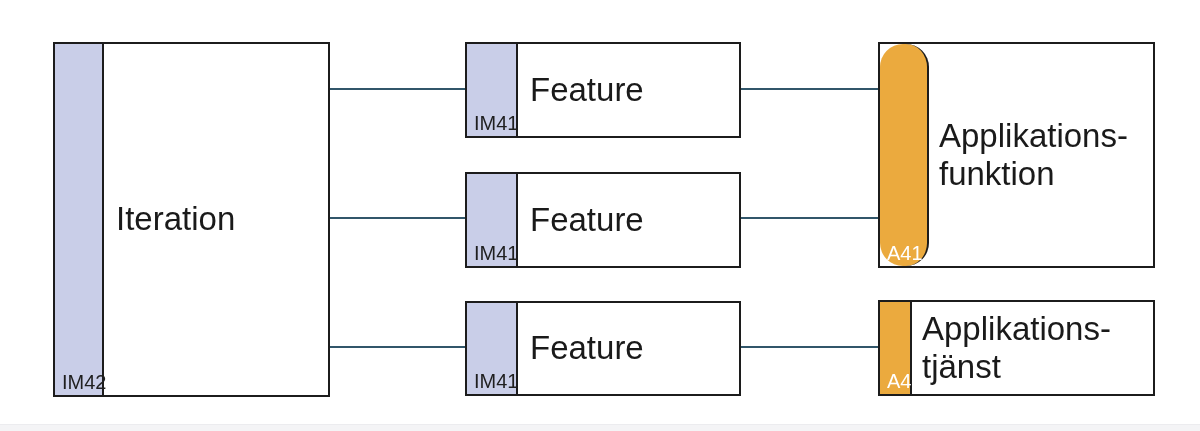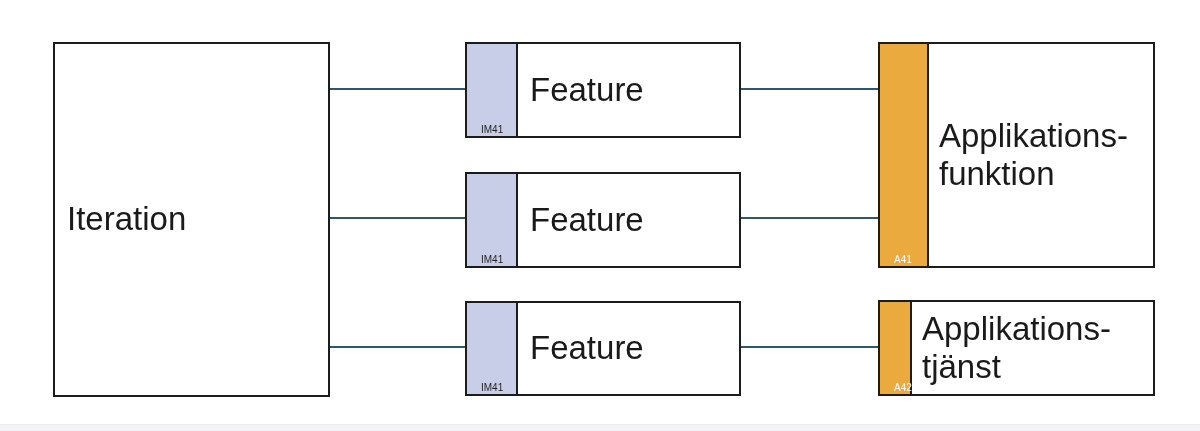--- a/index.html
+++ b/index.html
@@ -25,23 +25,23 @@
   .tab {
     position: relative;
     flex: 0 0 auto;
     box-sizing: border-box;
     border-right: 2px solid #1c1c1c;
   }
   .tab-lavender { background: #c9cee8; }
   .tab-orange   { background: #ebaa3e; }
   .tag {
     position: absolute;
-    left: 14px;
+    left: 7px;
     bottom: 1px;
-    font-size: 10px;
+    font-size: 20px;
     letter-spacing: 0px;
   }
   .tag-dark  { color: #1f1f1f; }
   .tag-light { color: #ffffff; }
   .body {
     flex: 1 1 auto;
     display: flex;
     align-items: center;
     padding-left: 12px;
     box-sizing: border-box;
@@ -76,20 +76,23 @@
 
   <div class="connector" style="left:330px; top:88px;  width:135px;"></div>
   <div class="connector" style="left:330px; top:217px; width:135px;"></div>
   <div class="connector" style="left:330px; top:346px; width:135px;"></div>
 
   <div class="connector" style="left:741px; top:88px;  width:137px;"></div>
   <div class="connector" style="left:741px; top:217px; width:137px;"></div>
   <div class="connector" style="left:741px; top:346px; width:137px;"></div>
 
   <div class="node" style="left:53px; top:42px; width:277px; height:355px;">
+    <div class="tab tab-lavender" style="width:49px;">
+      <span class="tag tag-dark">IM42</span>
+    </div>
     <div class="body">
       <span class="label">Iteration</span>
     </div>
   </div>
 
   <div class="node" style="left:465px; top:42px; width:276px; height:96px;">
     <div class="tab tab-lavender" style="width:51px;">
       <span class="tag tag-dark">IM41</span>
     </div>
     <div class="body">
@@ -109,21 +112,21 @@
   <div class="node" style="left:465px; top:301px; width:276px; height:95px;">
     <div class="tab tab-lavender" style="width:51px;">
       <span class="tag tag-dark">IM41</span>
     </div>
     <div class="body">
       <span class="label">Feature</span>
     </div>
   </div>
 
   <div class="node" style="left:878px; top:42px; width:277px; height:226px;">
-    <div class="tab tab-orange" style="width:49px;">
+    <div class="tab tab-orange" style="width:49px;border-radius:23px;">
       <span class="tag tag-light">A41</span>
     </div>
     <div class="body" style="padding-left:10px;">
       <span class="label">Applikations-
 funktion</span>
     </div>
   </div>
 
   <div class="node" style="left:878px; top:300px; width:277px; height:96px;">
     <div class="tab tab-orange" style="width:32px;">

